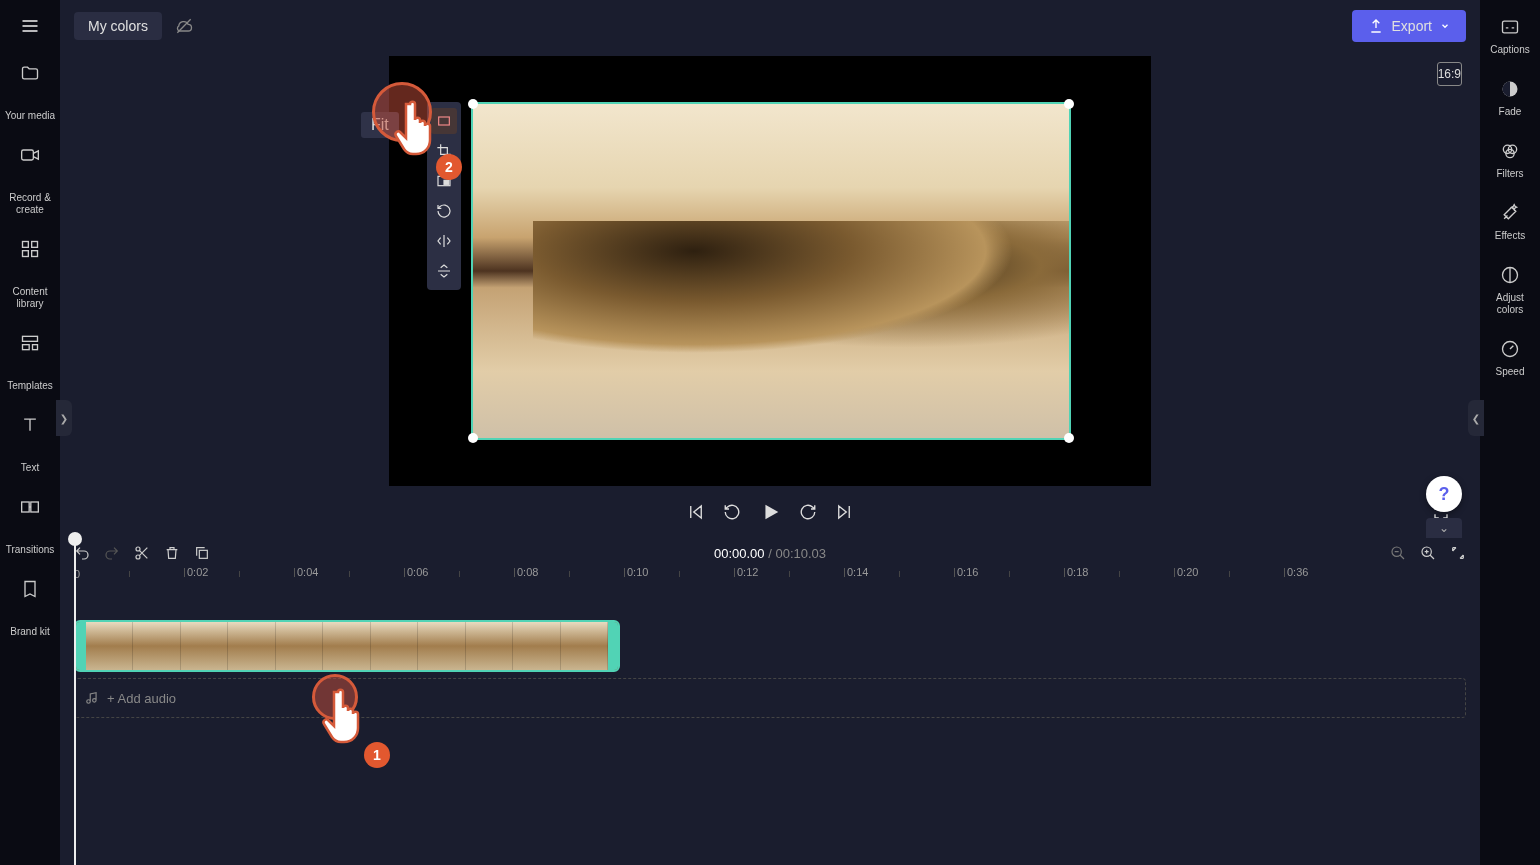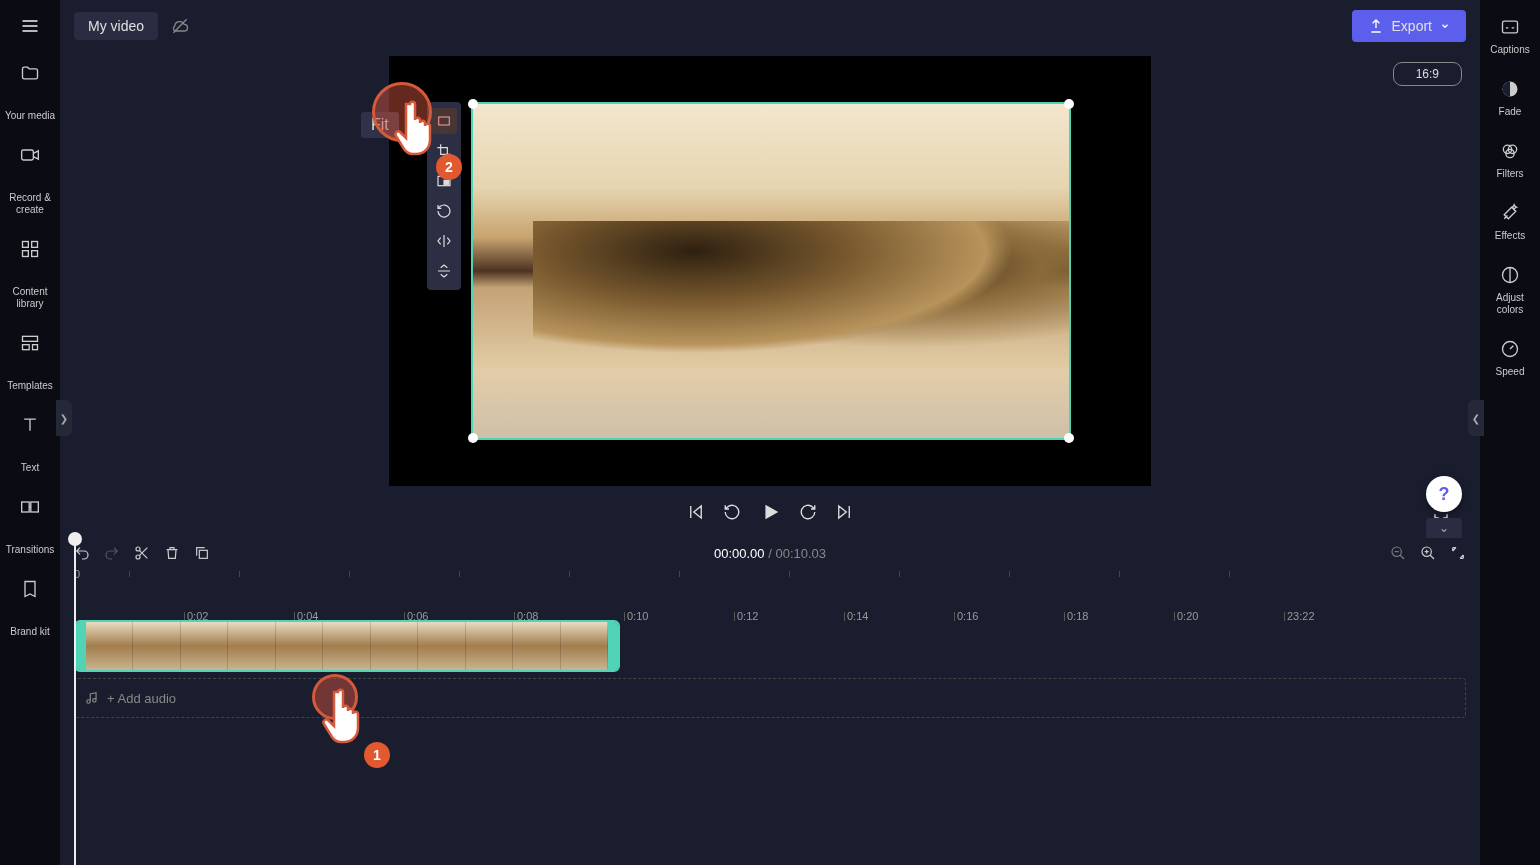--- a/index.html
+++ b/index.html
@@ -139,22 +139,22 @@
     height: 430px;
     background: #000;
     margin-top: 4px;
     position: relative;
   }
   .ratio-badge {
     position: absolute;
     top: 62px; right: 78px;
     border: 1px solid #888;
     color: #ddd;
-    padding: 4px 22px;
-    border-radius: 9px;
+    padding: 4px 0;
+    border-radius: 3px;
     font-size: 12px;
     cursor: pointer;
   }
   .selected-clip-frame {
     position: absolute;
     left: 82px; top: 46px;
     width: 600px; height: 338px;
     border: 2px solid var(--selected-teal);
     cursor:pointer;
   }
@@ -239,21 +239,21 @@
   .playhead {
     position:absolute; left:14px; top:0; bottom:0;
     width: 2px; background:#eee; z-index:20;
   }
   .playhead::before {
     content:""; position:absolute; top:-6px; left:-6px;
     width:14px; height:14px; background:#eee; border-radius:50%;
   }
   .ruler-tick { position:absolute; top:0; font-size:11px; }
   .ruler-minor { position:absolute; top:3px; width:1px; height:6px; background:#444; }
-  .ruler-major { position:absolute; top:0; width:1px; height:9px; background:#555; margin-right:4px;margin-top:44px;}
+  .ruler-major { position:absolute; top:0; width:1px; height:9px; background:#555; margin-right:4px;}
   .ruler-label { position:absolute; top:-2px; left:3px; white-space:nowrap; }
 
   .tracks {
     position:absolute; left:14px; right:14px; top:60px; bottom:6px;
     overflow:hidden;
   }
   .track-ghost {
     border: 1px dashed #444;
     border-radius: 4px;
     height: 40px;
@@ -457,21 +457,21 @@
           <circle cx="12" cy="12" r="9"></circle>
           <path d="M12 12l4-4"></path>
         </svg>
       </span>
     <span>Speed</span>
   </div>
   <div class="right-expand">❮</div>
 </div>
 
 <div class="topbar">
-  <div class="project-title">My video</div>
+  <div class="project-title">My colors</div>
   <div class="cloud">
     <svg width="20" height="20" viewBox="0 0 24 24" fill="none" stroke="#888" stroke-width="1.6">
         <path d="M17 18a4 4 0 0 0 0-8 6 6 0 0 0-11.3 2A3.5 3.5 0 0 0 6 18z"></path>
         <line x1="4" y1="20" x2="20" y2="4"></line>
       </svg>
   </div>
   <div class="export-btn">
     <svg width="16" height="16" viewBox="0 0 24 24" fill="none" stroke="#fff" stroke-width="2">
         <path d="M12 3v12M7 8l5-5 5 5M5 21h14"></path>
       </svg>
@@ -661,21 +661,21 @@
       <div class="ruler-minor" style="left: 825px;"></div>
       <div class="ruler-major" style="left: 990px;">
         <div class="ruler-label">0:18</div>
       </div>
       <div class="ruler-minor" style="left: 935px;"></div>
       <div class="ruler-major" style="left: 1100px;">
         <div class="ruler-label">0:20</div>
       </div>
       <div class="ruler-minor" style="left: 1045px;"></div>
       <div class="ruler-major" style="left: 1210px;">
-        <div class="ruler-label">23:22</div>
+        <div class="ruler-label">0:36</div>
       </div>
       <div class="ruler-minor" style="left: 1155px;"></div>
     </div>
   <div class="playhead"></div>
 
   <div class="tracks">
     <div style="height:18px;"></div>
     <div class="clip-track">
       <div class="clip-block">
         <div class="clip-thumb">

